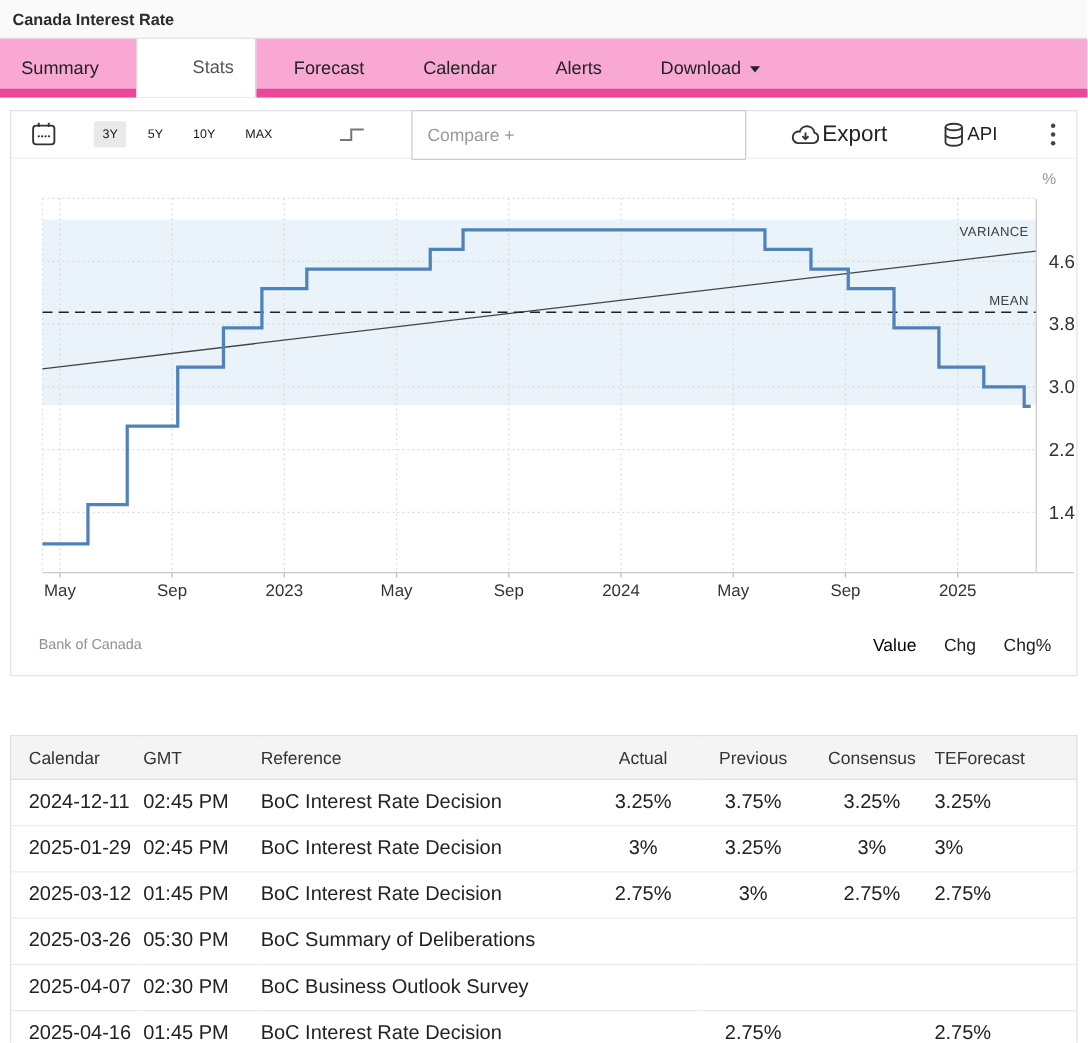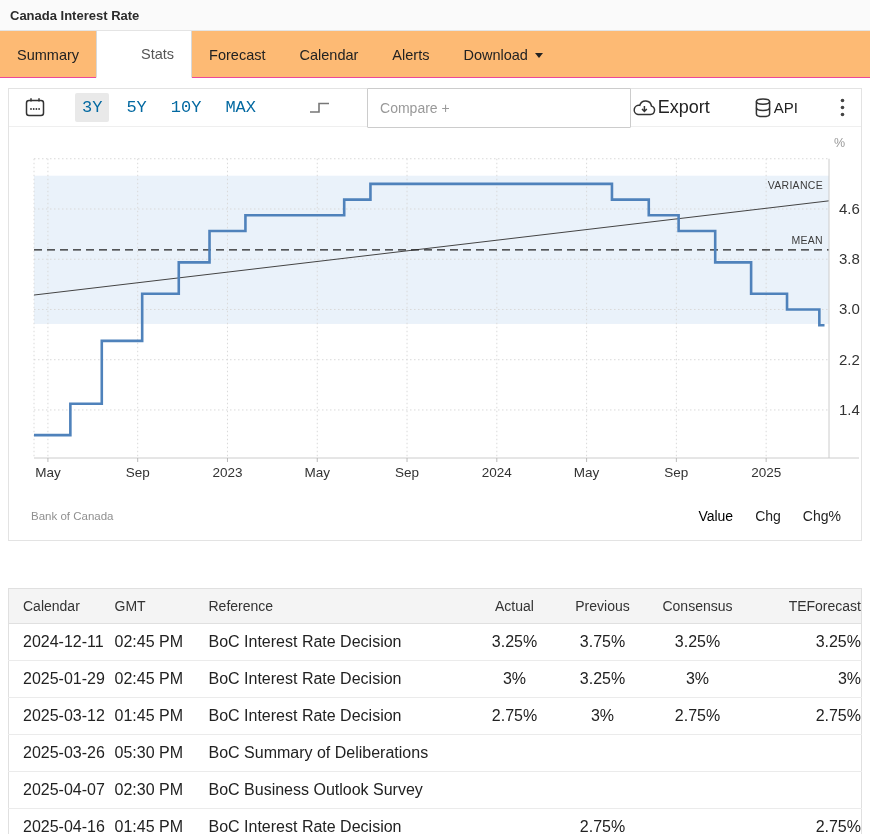--- a/index.html
+++ b/index.html
@@ -3,31 +3,31 @@
 <meta charset="utf-8">
 <style>
   * { margin:0; padding:0; box-sizing:border-box; }
   html,body { width:870px; height:834px; background:#fff; font-family:"Liberation Sans", sans-serif; color:#222; overflow:hidden; }
 
   
   .titlebar { height:31px; background:#fafafa; border-bottom:1px solid #e4e4e4; display:flex; align-items:center; padding-left:10px; }
   .titlebar h1 { font-size:13px; font-weight:bold; color:#2b2b2b; }
 
   
-  .tabbar { display:flex; height:47px; border-bottom:1px solid #ec4899; background:#fdba74; }
+  .tabbar { display:flex; height:47px; border-bottom:7px solid #ec4899; background:#f9a8d4;gap:13px; }
   .tab { padding:0 17px; display:flex; align-items:center; font-size:14.5px; color:#222; cursor:pointer; height:47px; }
   .tab.active { color:#555; background:#fff; border-left:1px solid #d8d8d8; border-right:1px solid #d8d8d8; border-bottom:1px solid #fff; margin-bottom:-1px;padding-left:44px; }
   .caret { width:0; height:0; border-left:4.5px solid transparent; border-right:4.5px solid transparent; border-top:5px solid #222; margin-left:7px; margin-top:2px; }
 
   
   .panel { margin:10px 8px 0 8px; border:1px solid #e3e3e3; background:#fff; }
   .toolbar { height:38px; display:flex; align-items:center; padding:0 14px; border-bottom:1px solid #efefef; }
   .icon-btn { display:flex; align-items:center; cursor:pointer; background:none; border:none; padding:0; }
   .ranges { display:flex; margin-left:28px; gap:10px; align-items:center; }
-  .range-btn { font-size:17px; color:#0369a1; padding:5px 7px; border-radius:2px; cursor:pointer; background:none; border:none; font-family:Liberation Mono, monospace; }
+  .range-btn { font-size:10px; color:#0f172a; padding:5px 7px; border-radius:2px; cursor:pointer; background:none; border:none; font-family:Liberation Sans, sans-serif; }
   .range-btn.active { background:#e9e9e9; }
   .stepicon { margin-left:46px; }
   .compare { margin-left:36px; width:268px; height:40px; border:1px solid #ccc; border-radius:1px; font-size:14px; color:#444; padding-left:12px; font-family:inherit; outline:none; }
   .compare::placeholder { color:#999; }
   .spacer { flex:1; }
   .export-btn { display:flex; align-items:center; cursor:pointer; background:none; border:none; font-family:inherit; font-size:18px; color:#222; }
   .api-btn { display:flex; align-items:center; cursor:pointer; margin-left:42px; background:none; border:none; font-family:inherit; font-size:15px; color:#222; }
   .kebab { margin-left:40px; cursor:pointer; background:none; border:none; padding:2px; display:flex; }
 
   .chart-wrap { position:relative; height:370px; }
@@ -42,21 +42,21 @@
 
   
   table.cal { width:854px; margin:47px 8px 0 8px; border-collapse:collapse; table-layout:fixed; border:1px solid #e0e0e0; }
   table.cal th { background:#f4f4f4; font-weight:normal; font-size:14px; color:#333; text-align:left; padding:9px 0 9px 0; border-bottom:1px solid #e0e0e0; }
   table.cal td { font-size:16px; color:#222; padding:9px 0; border-top:1px solid #ebebeb; text-align:left; }
   table.cal th:nth-child(1), table.cal td:nth-child(1) { width:106px; padding-left:14px; }
   table.cal th:nth-child(2), table.cal td:nth-child(2) { width:94px; }
   table.cal th:nth-child(4), table.cal td:nth-child(4) { width:86px; text-align:center; }
   table.cal th:nth-child(5), table.cal td:nth-child(5) { width:90px; text-align:center; }
   table.cal th:nth-child(6), table.cal td:nth-child(6) { width:100px; text-align:center; }
-  table.cal th:nth-child(7), table.cal td:nth-child(7) { width:114px; text-align:right; }
+  table.cal th:nth-child(7), table.cal td:nth-child(7) { width:114px; text-align:left; }
 </style>
 </head>
 <body>
 
 <header class="titlebar">
   <h1>Canada Interest Rate</h1>
 </header>
 
 <nav class="tabbar">
     <div class="tab">

